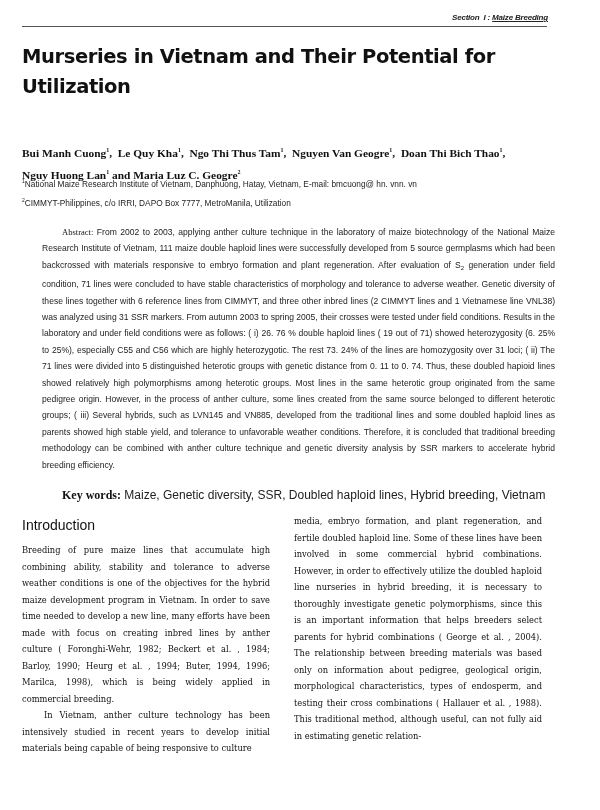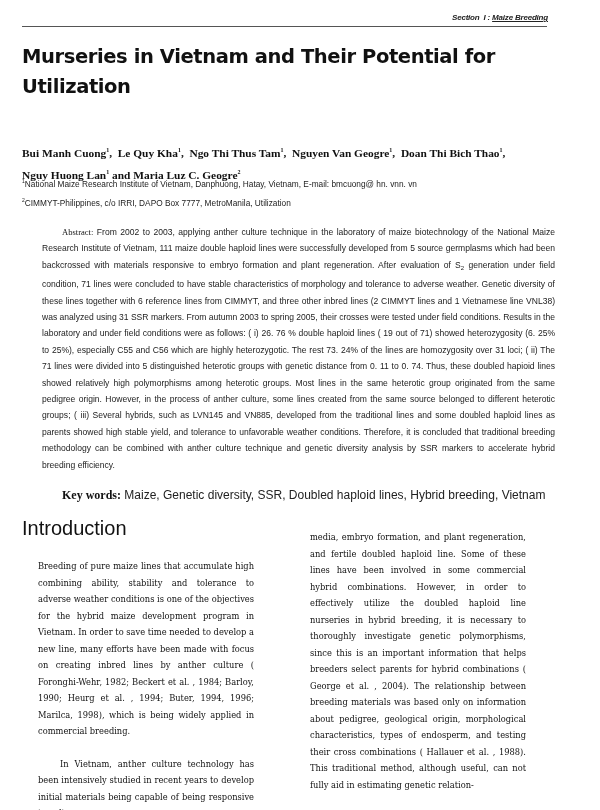--- a/index.html
+++ b/index.html
@@ -13,23 +13,23 @@
   .authors sup { font-size: 6px; vertical-align: 5px; }
   .affil { position: absolute; left: 22px; width: 540px; font-family: "Liberation Sans", sans-serif; font-size: 8.3px; color: #222; }
   .affil sup { font-size: 5px; vertical-align: 4px; }
   .affil1 { top: 178px; }
   .affil2 { top: 197px; }
   .abstract { position: absolute; left: 42px; top: 224px; width: 513px; font-family: "Liberation Sans", sans-serif; font-size: 8.55px; line-height: 16.4px; color: #222; text-align: justify; text-indent: 20px; }
   .abstract .lbl { font-family: "Liberation Serif", serif; font-weight: normal; color: #111; }
   .abstract sub { font-size: 6px; vertical-align: -2px; }
   .keywords { position: absolute; left: 62px; top: 488px; width: 500px; font-family: "Liberation Sans", sans-serif; font-size: 12px; color: #222; }
   .keywords .lbl { font-family: "Liberation Serif", serif; font-weight: bold; color: #111; }
-  .intro-heading { position: absolute; left: 22px; top: 517px; font-family: "Liberation Sans", sans-serif; font-size: 20px; color: #111; }
+  .intro-heading { position: absolute; left: 22px; top: 517px; font-family: "Liberation Sans", sans-serif; font-size: 14px; color: #111; }
   .col { position: absolute; font-family: "DejaVu Serif", serif; font-size: 8.3px; line-height: 16.5px; color: #111; text-align: justify; width: 248px; }
-  .col p { margin: 16px; }
+  .col p { margin: 0; }
   .col-left { left: 22px; top: 542px; }
   .col-right { left: 294px; top: 513px; }
   .col .indent { text-indent: 22px; }
   .page-num { position: absolute; left: 272px; top: 772px; width: 26px; height: 26px; border-radius: 50%; background: radial-gradient(circle, #cfcfcf 40%, #e6e6e6 60%, rgba(255,255,255,0) 75%); display: flex; align-items: center; justify-content: center; font-family: "DejaVu Sans", sans-serif; font-weight: bold; font-style: italic; font-size: 10px; color: #111; margin-top: 46px; }
 </style>
 </head>
 <body>
 
 <div class="header-rule"></div>
 <div class="header-label">

